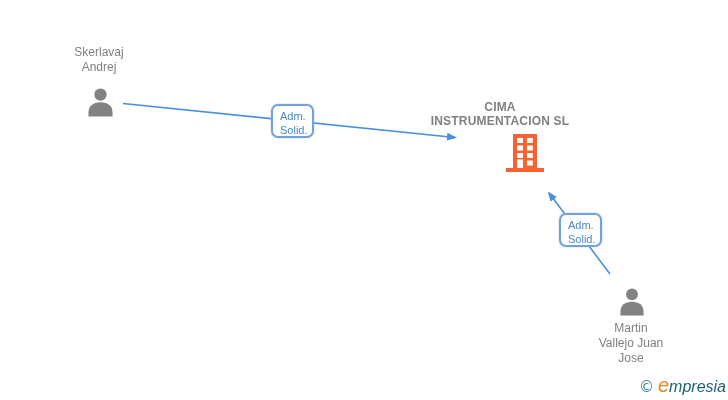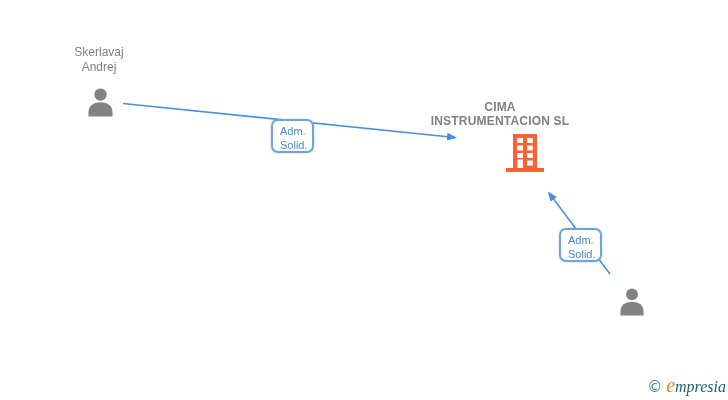--- a/index.html
+++ b/index.html
@@ -34,36 +34,35 @@
     box-sizing:border-box;
     background:#ffffff;
     border:2px solid #6fa3dc;
     border-radius:7px;
     color:#4a86c8;
     font-size:11px;
     line-height:14px;
     padding:3px 0 0 7px;
     white-space:pre-line;
     box-shadow:0 0 0 1px rgba(111,163,220,0.15);
-    margin-top:15px;
   }
   #watermark{
     position:absolute;
     right:2px;bottom:3px;
     display:flex;
     align-items:baseline;
     gap:4px;
   }
   #watermark .copy{
     color:#3c7f91;
     font-size:15px;
     font-family:"DejaVu Sans", sans-serif;
   }
   #watermark .brand{
-    font-family:Liberation Serif, serif;
+    font-family:Liberation Sans, sans-serif;
     font-style:italic;
     color:#1d5f77;
     font-size:16px;
   }
   #watermark .brand .initial{
     color:#f08122;
     font-size:20px;
   }
 </style>
 </head>
@@ -118,19 +117,22 @@
 Solid.</div>
 
   <div class="node-icon" style="left:619px;top:287px;width:26px;height:29px;">
     <span>
       <svg width="26" height="29" viewBox="0 0 28 30" xmlns="http://www.w3.org/2000/svg">
         <circle cx="14" cy="7.3" r="6.4" fill="#828282"></circle>
         <path d="M1.5,30 L1.5,26 C1.5,19 6.5,15.3 14,15.3 C21.5,15.3 26.5,19 26.5,26 L26.5,30 Z" fill="#828282"></path>
       </svg>
     </span>
   </div>
+  <div class="node-label" style="left:556px;top:321px;width:150px;">Martin
+Vallejo Juan
+Jose</div>
 
   <div id="watermark">
     <span class="copy">©</span>
     <span class="brand"><span class="initial">e</span><span>mpresia</span></span>
   </div>
 
 </div>
 
 </body></html>

